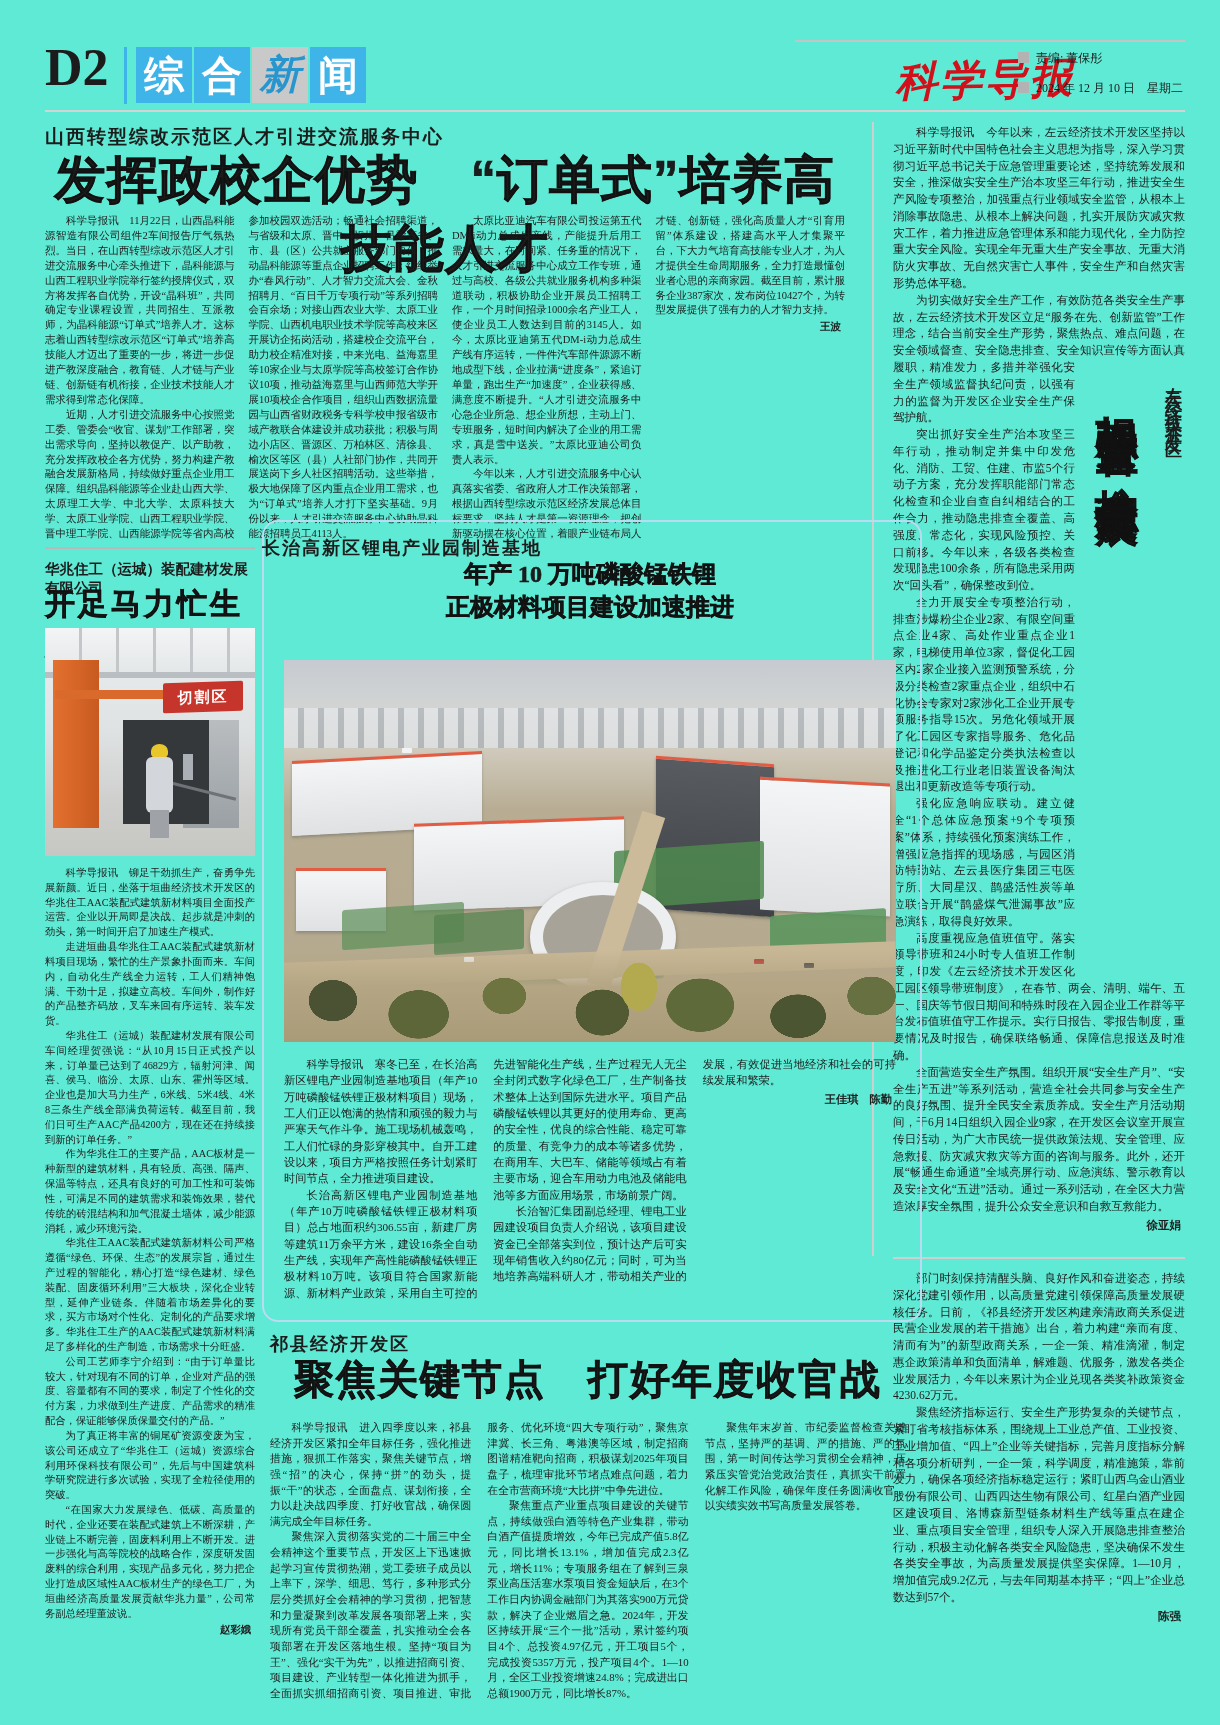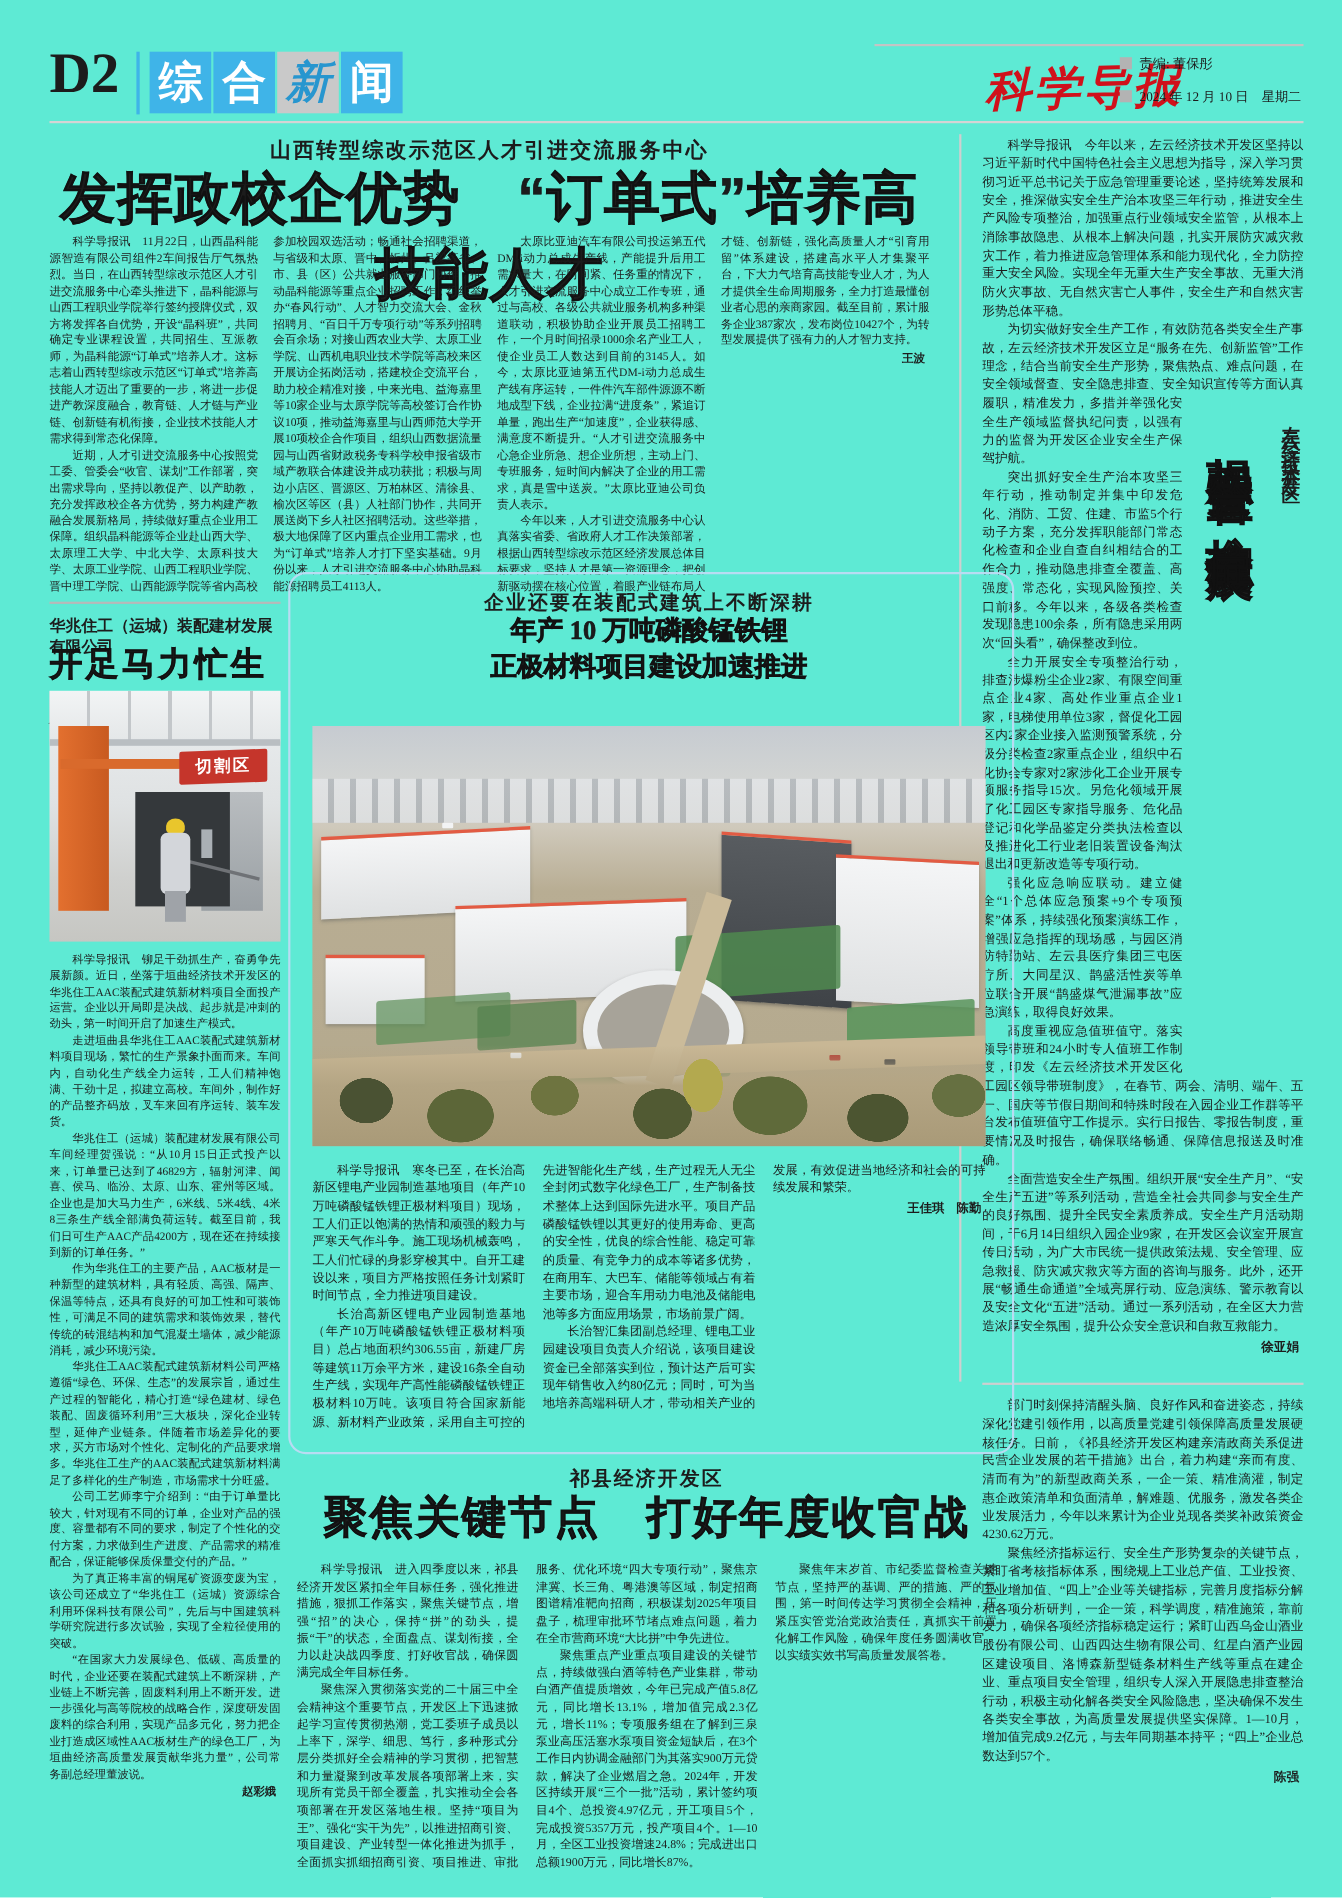--- a/index.html
+++ b/index.html
@@ -4,21 +4,21 @@
 <style>
   html,body{margin:0;padding:0;background:#ffffff;}
   #page{position:relative;width:1220px;height:1725px;background:#5eead4;overflow:hidden;
         font-family:"Liberation Serif","DejaVu Serif",serif;color:#1c1c1c;}
   .abs{position:absolute;}
   .sans{font-family:"Liberation Sans","DejaVu Sans",sans-serif;}
   .just{text-align:justify;}
   .para{margin:0;text-indent:2em;}
   .byline{margin:2px 0 0;text-align:right;padding-right:4px;font-weight:bold;}
   .cols{column-fill:auto;overflow:hidden;}
-  .kicker{text-align:center;letter-spacing:2px;font-weight:600;}
+  .kicker{letter-spacing:2px;font-weight:600;}
   .headline{font-weight:900;text-align:center;-webkit-text-stroke:.6px #111;}
 
   
   #hdr-rule-tr{left:795px;top:40px;width:390px;height:2px;background:#c4c4c4;}
   #hdr-rule-b{left:45px;top:110px;width:1140px;height:2px;background:#d4d4d4;}
   #d2{left:45px;top:42px;font-size:52px;font-weight:bold;line-height:1;}
   #hdr-div{left:124px;top:47px;width:3px;height:57px;background:#3fb4e8;}
   #tiles{left:136px;top:47px;display:flex;gap:2px;}
   #tiles span{display:inline-block;width:56px;height:56px;line-height:56px;text-align:center;
               font-size:40px;font-weight:900;background:#3fb4e8;color:#fff;}
@@ -215,21 +215,21 @@
         <p class="para">作为华兆住工的主要产品，AAC板材是一种新型的建筑材料，具有轻质、高强、隔声、保温等特点，还具有良好的可加工性和可装饰性，可满足不同的建筑需求和装饰效果，替代传统的砖混结构和加气混凝土墙体，减少能源消耗，减少环境污染。</p>
         <p class="para">华兆住工AAC装配式建筑新材料公司严格遵循“绿色、环保、生态”的发展宗旨，通过生产过程的智能化，精心打造“绿色建材、绿色装配、固废循环利用”三大板块，深化企业转型，延伸产业链条。伴随着市场差异化的要求，买方市场对个性化、定制化的产品要求增多。华兆住工生产的AAC装配式建筑新材料满足了多样化的生产制造，市场需求十分旺盛。</p>
         <p class="para">公司工艺师李宁介绍到：“由于订单量比较大，针对现有不同的订单，企业对产品的强度、容量都有不同的要求，制定了个性化的交付方案，力求做到生产进度、产品需求的精准配合，保证能够保质保量交付的产品。”</p>
         <p class="para">为了真正将丰富的铜尾矿资源变废为宝，该公司还成立了“华兆住工（运城）资源综合利用环保科技有限公司”，先后与中国建筑科学研究院进行多次试验，实现了全粒径使用的突破。</p>
         <p class="para">“在国家大力发展绿色、低碳、高质量的时代，企业还要在装配式建筑上不断深耕，产业链上不断完善，固废料利用上不断开发。进一步强化与高等院校的战略合作，深度研发固废料的综合利用，实现产品多元化，努力把企业打造成区域性AAC板材生产的绿色工厂，为垣曲经济高质量发展贡献华兆力量”，公司常务副总经理董波说。</p>
       </div>
     <p class="byline">赵彩娥</p>
   </div>
 
   <div class="abs" id="cbox"></div>
-  <div class="abs kicker" id="c-kicker">企业还要在装配式建筑上不断深耕</div>
+  <div class="abs kicker" id="c-kicker">长治高新区锂电产业园制造基地</div>
   <div class="abs headline" id="c-headline">
     <div>年产 10 万吨磷酸锰铁锂</div>
     <div>正极材料项目建设加速推进</div>
   </div>
 
   <div class="abs" id="photo-aerial">
     <div class="abs pa-far"></div>
     <div class="bld b1"></div>
     <div class="bld b2"></div>
     <div class="bld-dark b3"></div>

